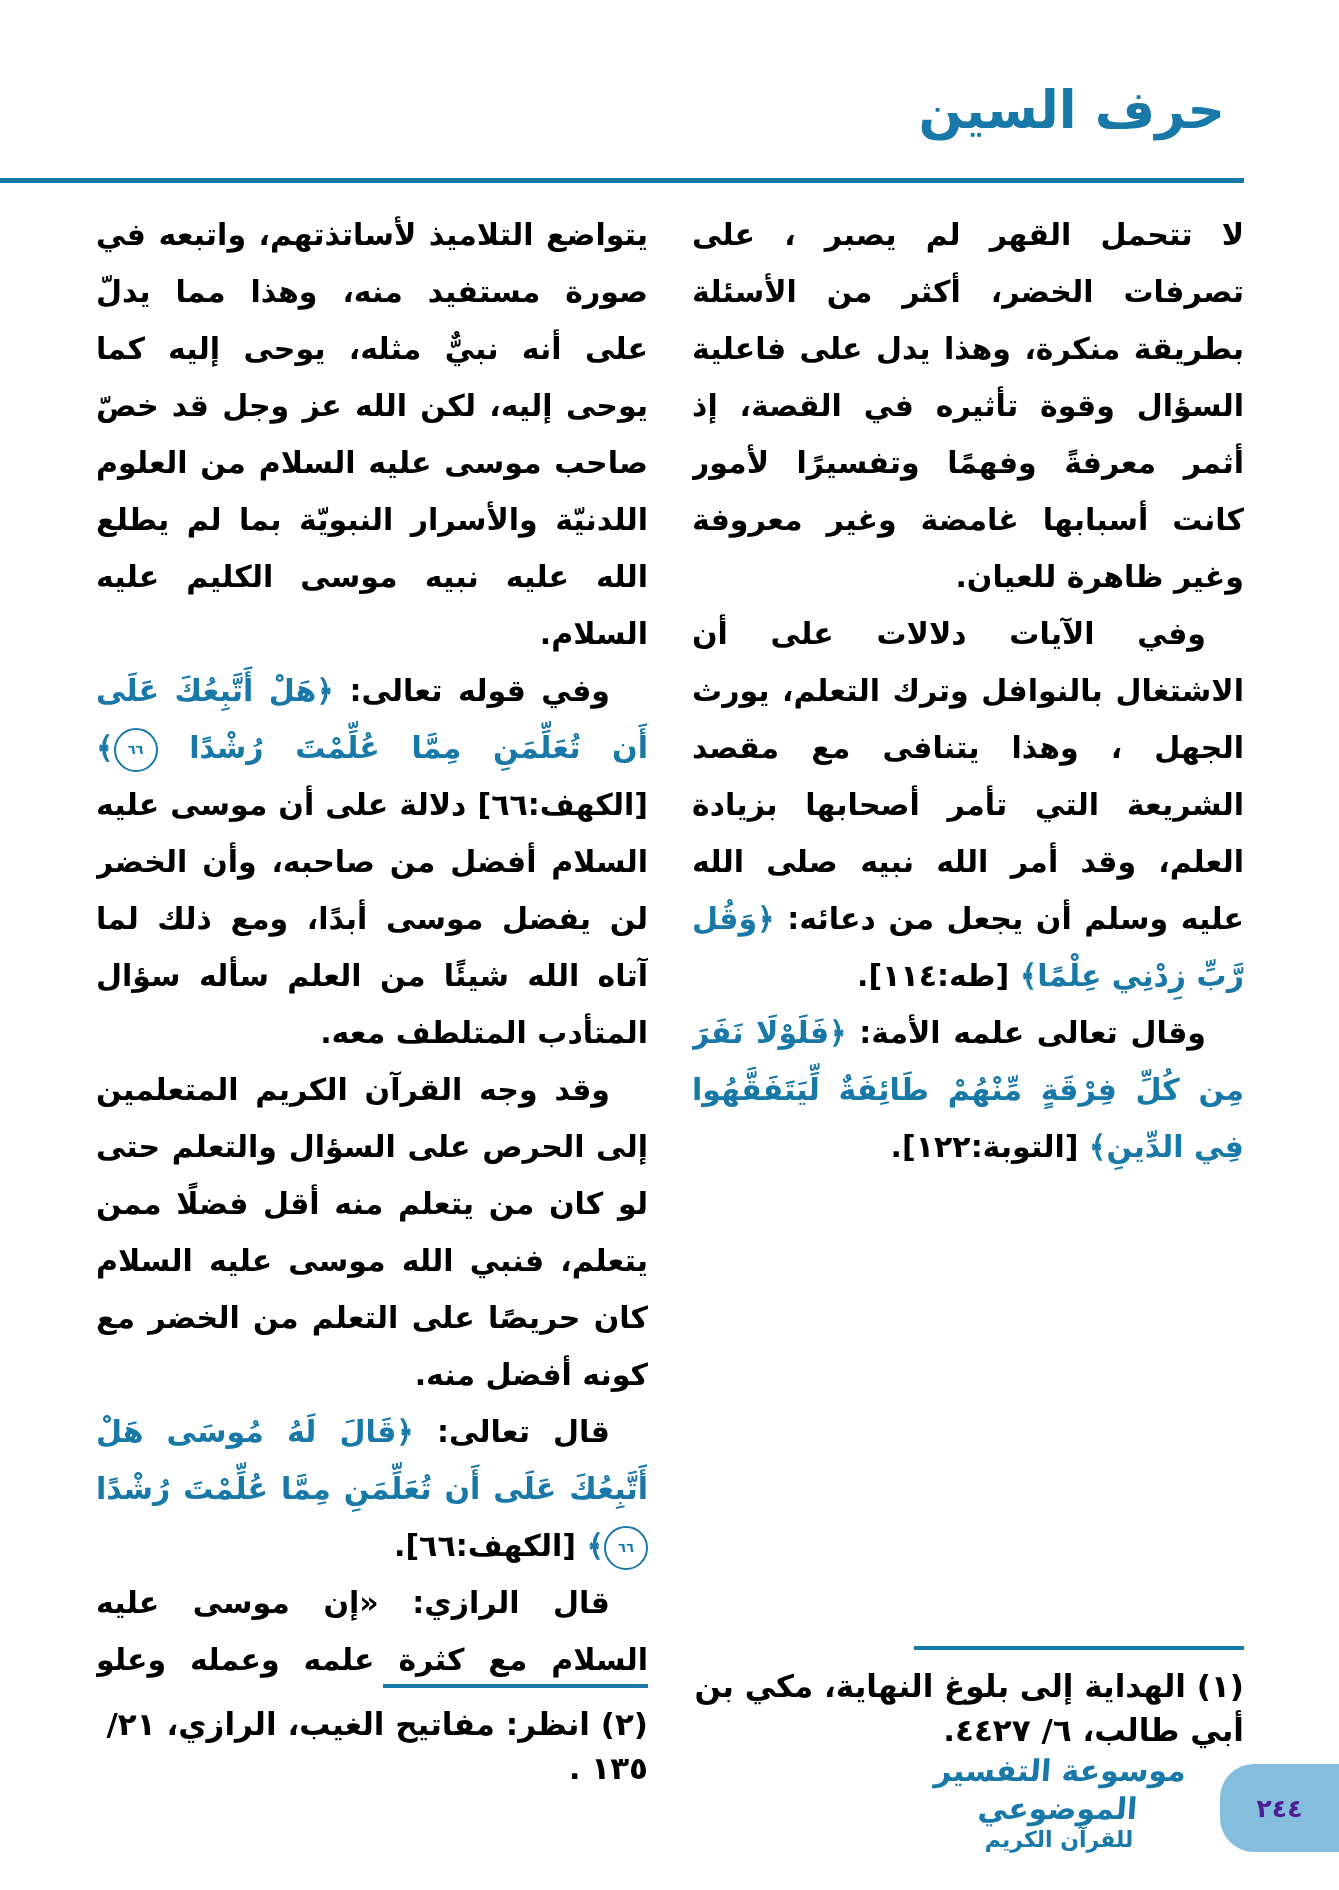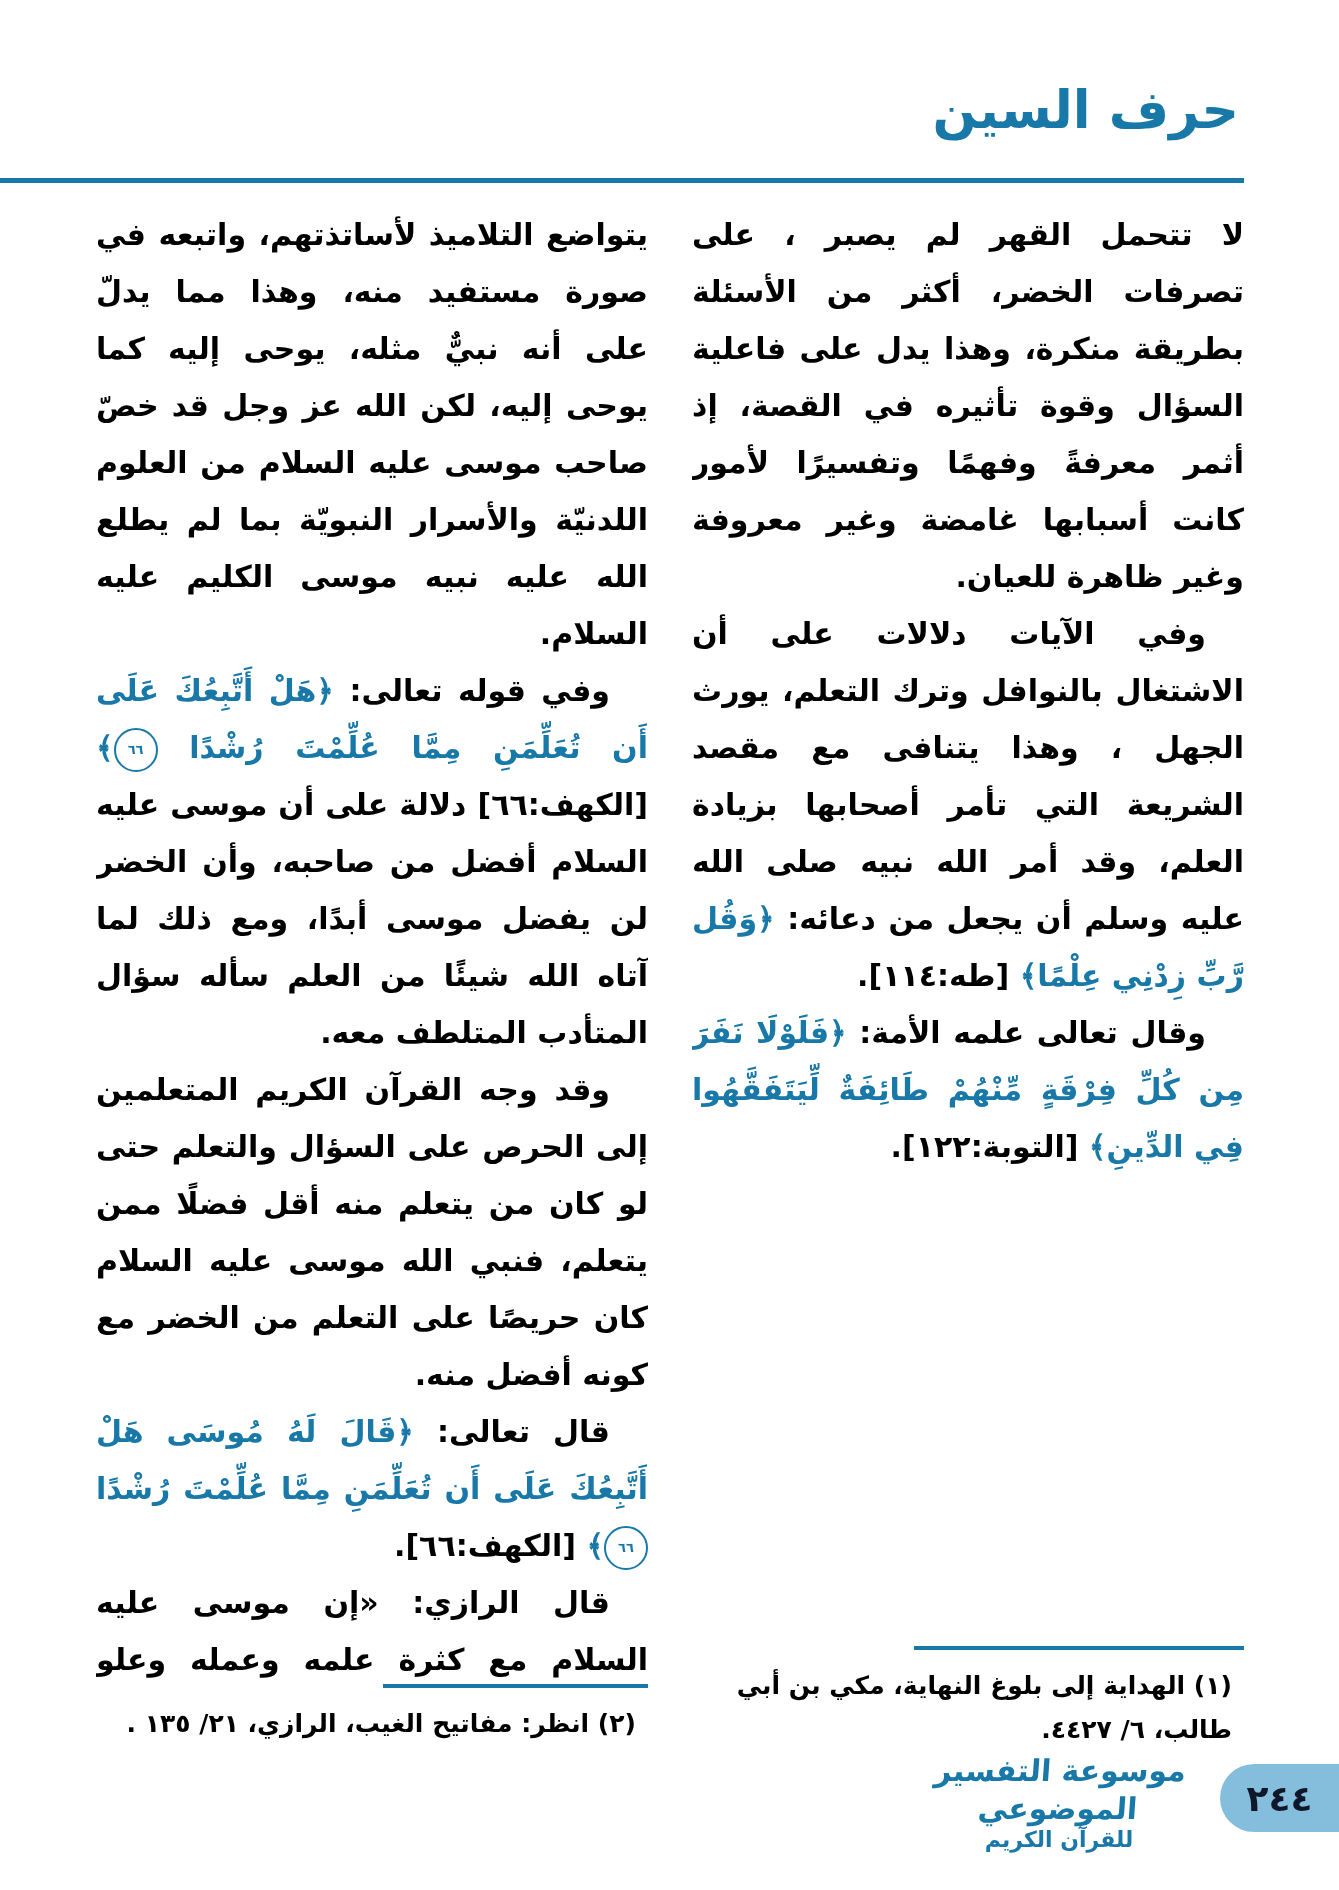--- a/index.html
+++ b/index.html
@@ -6,21 +6,21 @@
     --blue:#1878a8;
     --badge:#85bedd;
   }
   html,body{margin:0;padding:0;background:#ffffff;}
   .page{
     position:relative;width:1339px;height:1890px;background:#ffffff;
     overflow:hidden;direction:rtl;
     font-family:"DejaVu Sans",sans-serif;
   }
   .chapter-title{
-    position:absolute;top:84px;right:100px;
+    position:absolute;top:84px;right:114px;
     color:var(--blue);font-size:52px;font-weight:bold;line-height:1;
     letter-spacing:-2px;
   }
   .header-rule{
     position:absolute;top:178px;left:0;right:95px;height:5px;background:var(--blue);
   }
   .col{
     position:absolute;top:206px;text-align:justify;
     font-size:30px;line-height:57px;font-weight:bold;color:#000;
   }
@@ -36,32 +36,32 @@
     width:40px;height:40px;border:2px solid var(--blue);border-radius:50%;
     color:var(--blue);font-size:13px;line-height:1;vertical-align:middle;
     text-indent:0;
   }
   .footnote{position:absolute;font-weight:bold;color:#000;}
   .footnote-right{right:95px;width:552px;top:1646px;}
   .footnote-left{left:96px;width:552px;top:1684px;}
   .fn-rule{height:4px;background:var(--blue);margin-bottom:14px;}
   .fn-rule-right{width:330px;}
   .fn-rule-left{width:265px;}
-  .fn-text{margin:12px;font-size:25px;line-height:44px;}
+  .fn-text{margin:0;font-size:31px;line-height:44px;}
   .logo{
     position:absolute;left:930px;top:1752px;width:258px;text-align:center;
     color:var(--blue);
   }
   .logo-title{font-size:30px;font-weight:bold;line-height:1.25;transform:skewX(-4deg);}
   .logo-sub{font-size:22px;font-weight:bold;margin-top:0;}
   .page-badge{
-    position:absolute;right:0;top:1764px;width:119px;height:68px;
+    position:absolute;right:0;top:1764px;width:119px;height:88px;
     background:var(--badge);border-radius:34px 0 0 34px;
     display:flex;align-items:center;justify-content:center;
-    color:#0f172a;font-size:36px;font-weight:bold;letter-spacing:4px;
+    color:#4c1d95;font-size:25px;font-weight:bold;letter-spacing:4px;
   }
 </style>
 </head>
 <body>
 
 <div class="page">
 
   <div class="chapter-title">حرف السين</div>
   <div class="header-rule"></div>
 

